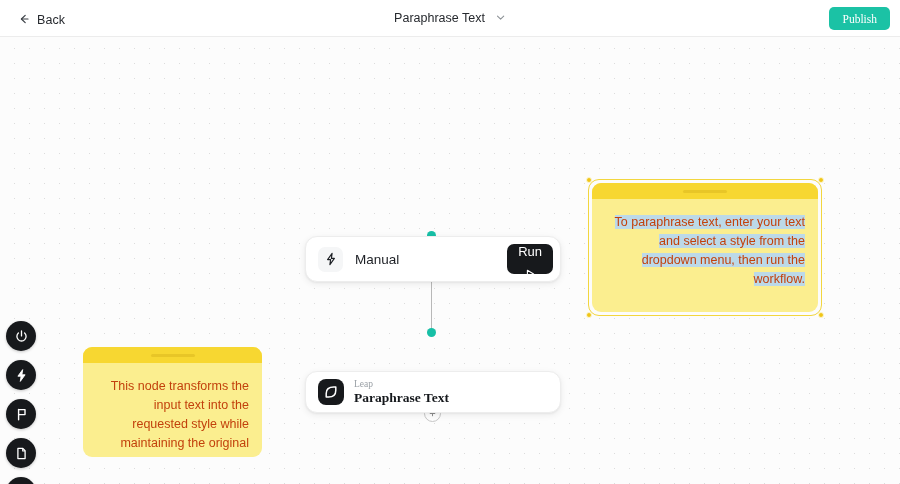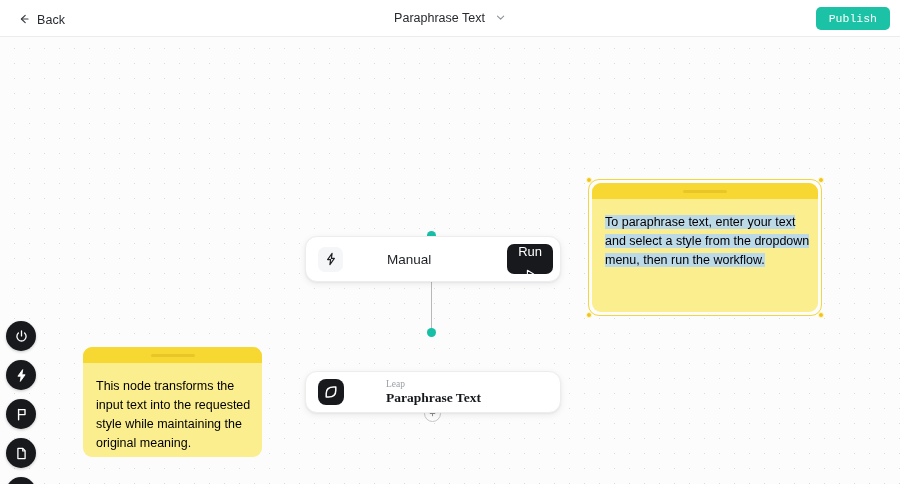--- a/index.html
+++ b/index.html
@@ -36,21 +36,21 @@
   }
   .doc-title { font-size: 12.5px; color: #26292e; white-space: nowrap; }
   .chev { display: block; }
 
   .publish-btn {
     position: absolute; right: 10px; top: 7px;
     height: 23px; padding: 0 13px;
     background: #1bc2a5;
     border: none; border-radius: 5px;
     color: #ffffff; font-size: 11.5px;
-    font-family: Liberation Mono, monospace;
+    font-family: Liberation Serif, serif;
     cursor: pointer;
     display: flex; align-items: center; justify-content: center;
   }
 
   
   .canvas {
     position: absolute; left: 0; top: 37px;
     width: 900px; height: 447px;
     background-color: #fcfcfc;
     background-image: radial-gradient(circle, #dcdcdc 0.9px, transparent 1px);
@@ -92,21 +92,20 @@
 
   
   .node {
     position: absolute;
     background: #ffffff;
     border: 1px solid #ededed;
     border-radius: 12px;
     box-shadow: 0 2px 7px rgba(20,20,20,.07), 0 1px 2px rgba(20,20,20,.05);
     z-index: 20;
     cursor: pointer;
-    gap: 32px;
   }
   .node-trigger {
     left: 305px; top: 199px; width: 256px; height: 46px;
     display: flex; align-items: center; padding: 0 7px 0 12px;
   }
   .trig-icon {
     width: 25px; height: 25px; border-radius: 7px;
     background: #f5f6f7;
     display: flex; align-items: center; justify-content: center;
     flex: none;
@@ -144,22 +143,22 @@
     overflow: hidden;
     z-index: 15;
     cursor: pointer;
   }
   .sticky-head {
     height: 16px; background: #f7d731;
     display: flex; align-items: center; justify-content: center;
   }
   .sticky-grip { width: 44px; height: 3px; border-radius: 2px; background: #e8c627; }
   .sticky-body {
-    padding: 14px 7px 10px 13px;
-    font-size: 12.5px; line-height: 19px; color: #000000;
+    padding: 14px 13px 10px 13px;
+    font-size: 12.5px; line-height: 19px; color: #c2410c; text-align: right;
   }
   .sticky-body .sel { background: #bcd9e8; }
 
   .sticky-note-1 { left: 83px; top: 310px; width: 179px; height: 110px; }
   .sticky-note-2 { left: 592px; top: 146px; width: 226px; height: 129px; }
 
   .sel-frame {
     position: absolute; left: 588px; top: 142px;
     width: 234px; height: 137px;
     border: 1px solid #f2d63e;

